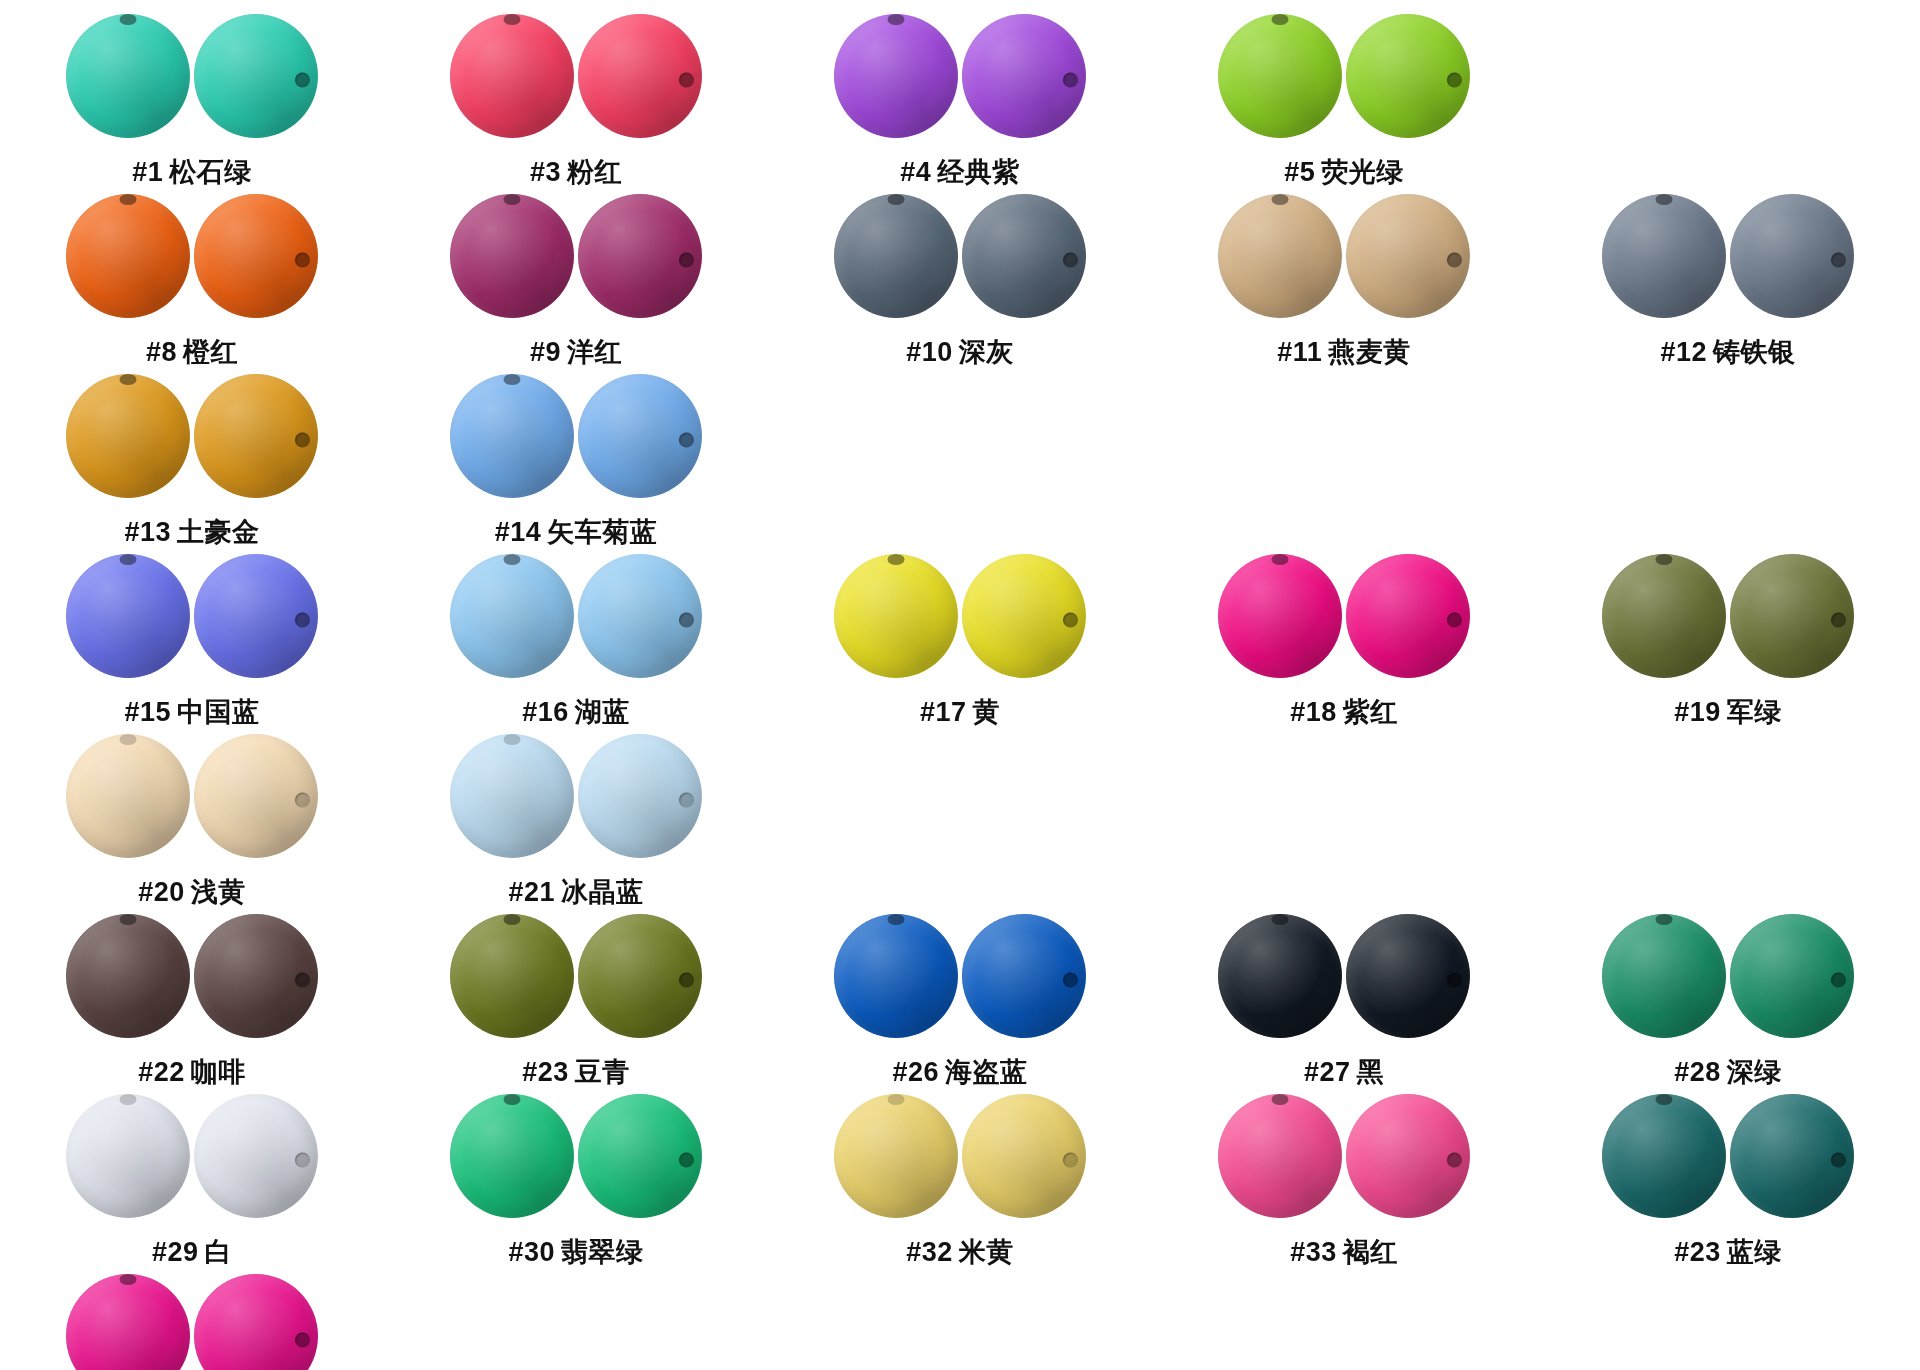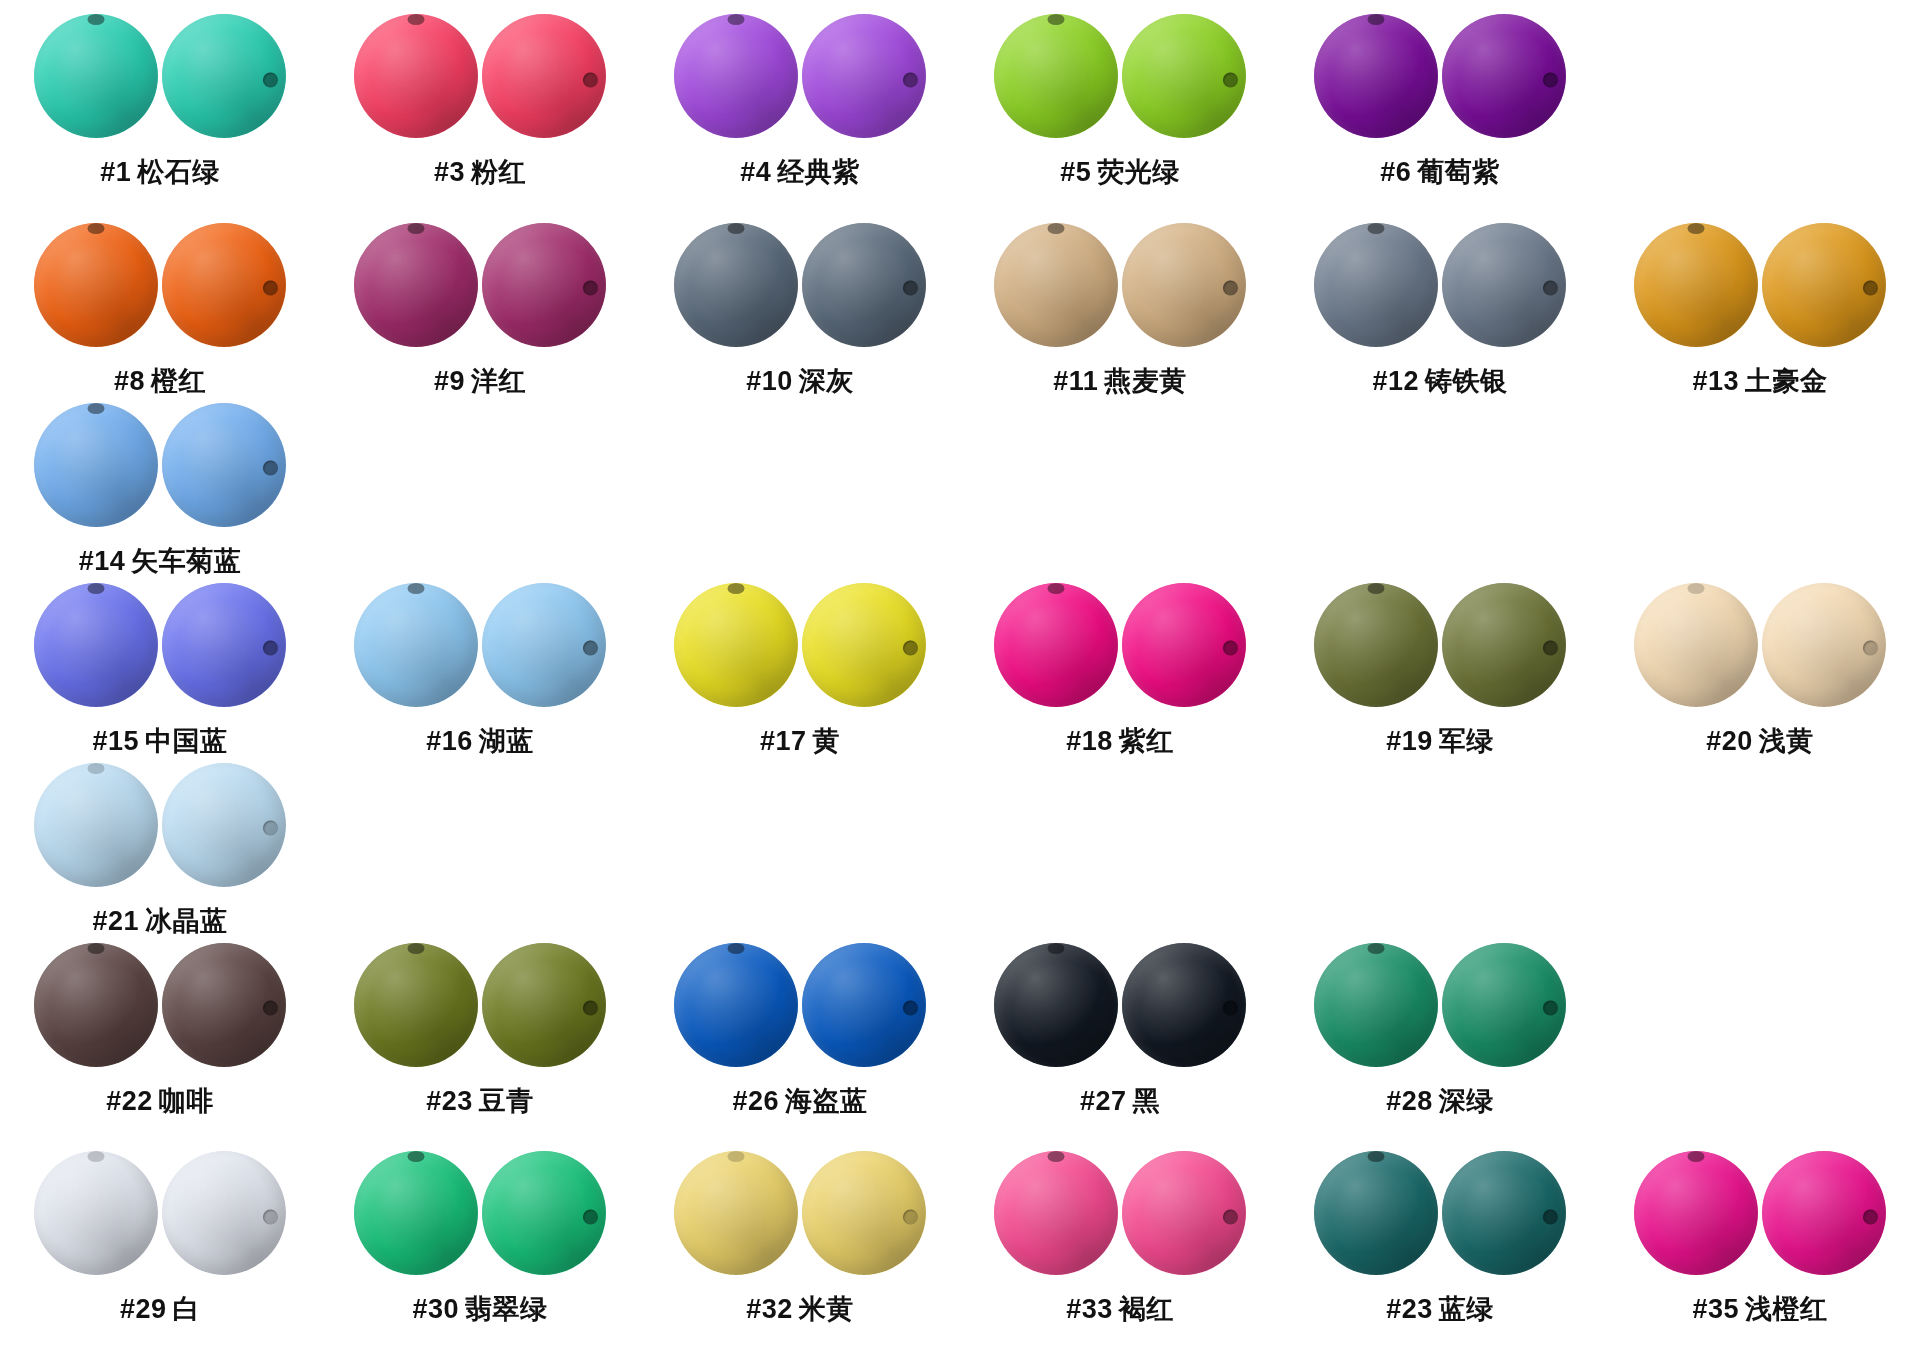--- a/index.html
+++ b/index.html
@@ -19,21 +19,21 @@
   .chart {
     width: 1920px;
     height: 1370px;
     display: grid;
     grid-template-rows: repeat(5, 1fr);
     padding: 10px 0 14px 0;
   }
 
   .bead-row {
     display: grid;
-    grid-template-columns: repeat(6, 1fr);
+    grid-template-columns: repeat(5, 1fr);
     align-items: start;
   }
 
   .swatch-cell {
     display: flex;
     flex-direction: column;
     align-items: center;
     justify-content: flex-start;
   }
 
@@ -156,31 +156,20 @@
         <div class="bead-pair">
           <div class="bead" style="background: rgb(142, 212, 36);">
             <span class="hole-top"></span>
           </div>
           <div class="bead" style="background: rgb(142, 212, 36);">
             <span class="hole-side"></span>
           </div>
         </div>
         <div class="label"><span class="num">#5</span><span class="cname">荧光绿</span></div>
       </div>
-      <div class="swatch-cell">
-        <div class="bead-pair">
-          <div class="bead" style="background: rgb(124, 15, 158);">
-            <span class="hole-top"></span>
-          </div>
-          <div class="bead" style="background: rgb(124, 15, 158);">
-            <span class="hole-side"></span>
-          </div>
-        </div>
-        <div class="label"><span class="num">#6</span><span class="cname">葡萄紫</span></div>
-      </div>
     </div>
     <div class="bead-row">
       <div class="swatch-cell">
         <div class="bead-pair">
           <div class="bead" style="background: rgb(242, 98, 18);">
             <span class="hole-top"></span>
           </div>
           <div class="bead" style="background: rgb(242, 98, 18);">
             <span class="hole-side"></span>
           </div>

